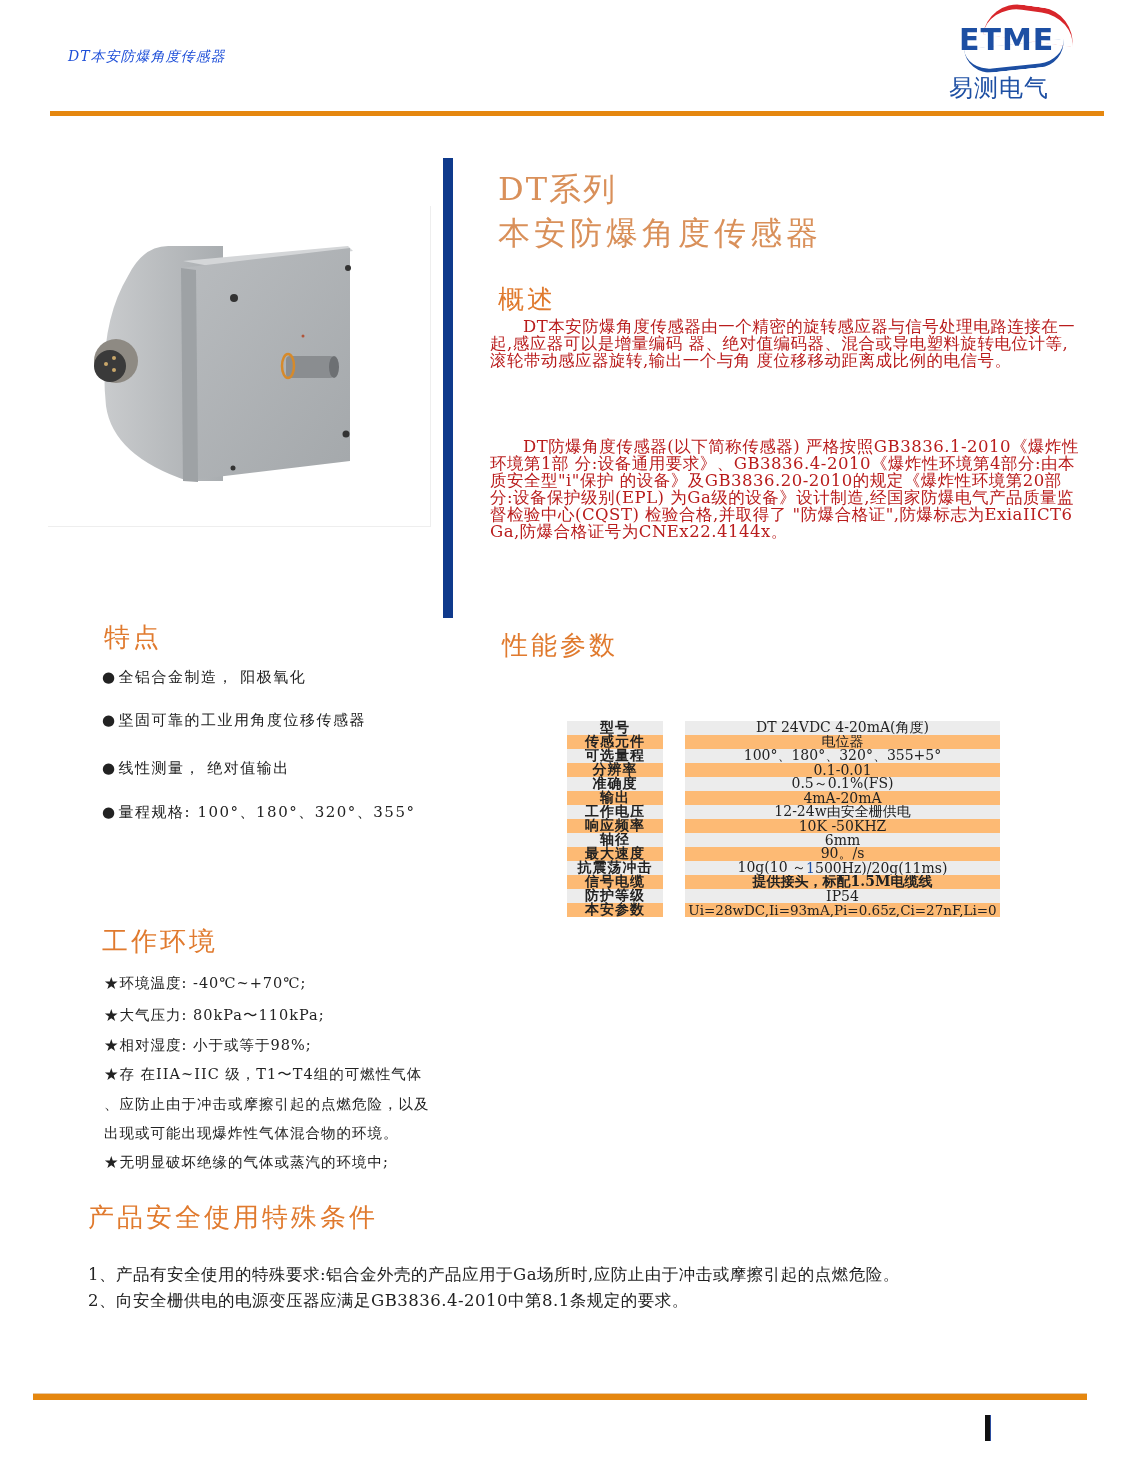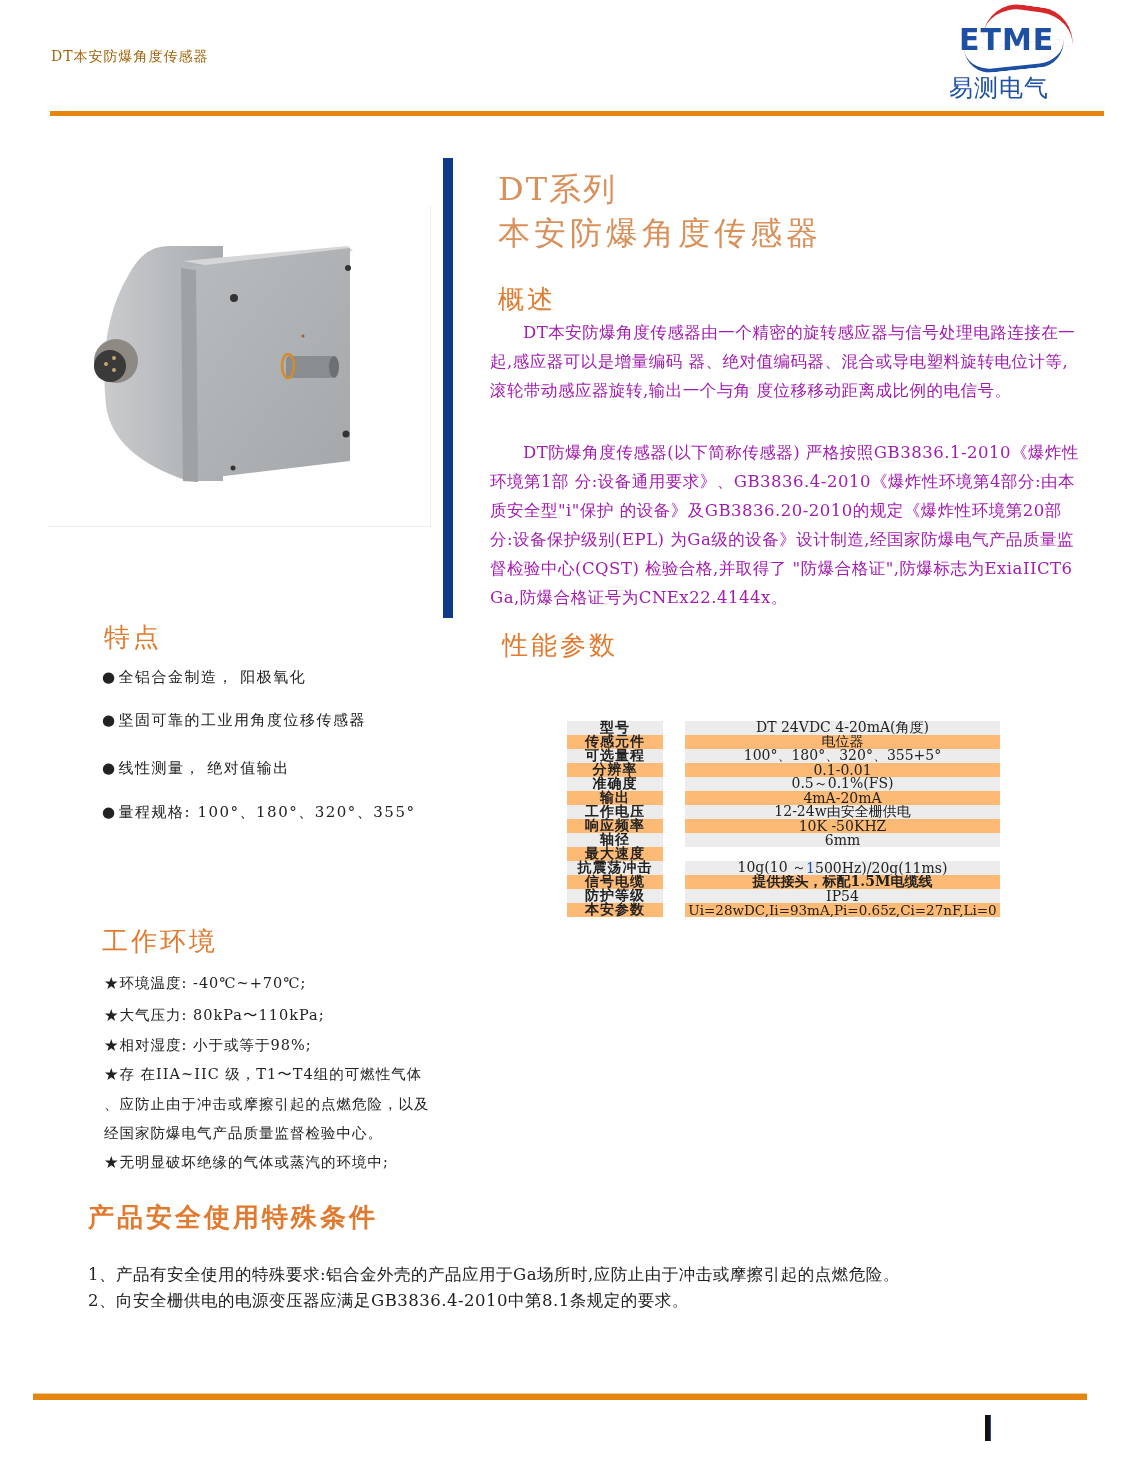--- a/index.html
+++ b/index.html
@@ -1,20 +1,20 @@
 <!DOCTYPE html>
 <html><head>
 <meta charset="utf-8">
 <style>
   html, body { margin: 0; padding: 0; background: #ffffff; }
   body { width: 1133px; height: 1467px; position: relative; overflow: hidden;
          font-family: "DejaVu Serif", "Liberation Serif", serif; color: #222; }
   .abs { position: absolute; }
 
-  .header-title { left: 51px; top: 48px; font-size: 14px; color: #a16207; letter-spacing: 1px; }
+  .header-title { left: 68px; top: 48px; font-size: 14px; color: #1d4ed8; letter-spacing: 1px; font-style: italic; }
   .logo { left: 945px; top: 4px; width: 150px; height: 100px; }
   .logo-etme { position: absolute; left: 14px; top: 18px; font-family: "DejaVu Sans", sans-serif;
                font-weight: bold; font-size: 30px; color: #1d4fa3; letter-spacing: 1px; }
   .logo-cn { position: absolute; left: 4px; top: 68px; font-family: "DejaVu Sans", sans-serif;
              font-weight: normal; font-size: 24px; color: #1d4fa3; letter-spacing: 1px; }
   .logo-arc-red { position: absolute; left: 40px; top: 2px; width: 90px; height: 30px;
                   border-top: 5px solid #d8262b; border-radius: 60px 60px 0 0; transform: rotate(8deg); }
   .logo-arc-blue { position: absolute; left: 20px; top: 40px; width: 100px; height: 22px;
                    border-bottom: 4px solid #1d4fa3; border-radius: 0 0 70px 70px; transform: rotate(-6deg); }
 
@@ -28,23 +28,23 @@
                    border-right: 1px solid #eee; border-bottom: 1px solid #eee; }
 
   .title1 { left: 498px; top: 168px; font-size: 32px; color: #d9905a; letter-spacing: 2px; }
   .title2 { left: 498px; top: 212px; font-size: 32px; color: #d9905a; letter-spacing: 4px; }
 
   .sec-h { font-size: 26px; color: #e07a2e; letter-spacing: 3px; }
   .sec-overview { left: 498px; top: 282px; }
   .sec-features { left: 104px; top: 620px; }
   .sec-params { left: 502px; top: 628px; }
   .sec-env { left: 102px; top: 924px; }
-  .sec-safety { left: 88px; top: 1200px; font-weight: bold; }
-
-  .para { font-size: 16.5px; line-height: 29px; color: #a21caf; letter-spacing: 0.5px; }
+  .sec-safety { left: 88px; top: 1200px; }
+
+  .para { font-size: 16.5px; line-height: 17px; color: #b91c1c; letter-spacing: 0.5px; }
   .p1 { left: 490px; top: 318px; width: 590px; }
   .p2 { left: 490px; top: 438px; width: 590px; }
   .indent { text-indent: 2em; display: block; }
 
   .feat { left: 102px; font-size: 15px; color: #222; letter-spacing: 1.5px; }
   .feat .dot { font-size: 15px; margin-right: 2px; }
 
   .env { left: 104px; font-size: 14.5px; color: #222; letter-spacing: 1px; }
 
   .spec-table { left: 567px; top: 721px; width: 433px; }
@@ -130,21 +130,21 @@
 <div class="abs feat" style="top:803px">
   <span class="dot">●</span><span>量程规格: 100°、180°、320°、355°</span>
 </div>
 
 <div class="abs sec-h sec-env">工作环境</div>
 <div class="abs env" style="top:974px">★环境温度: -40℃~+70℃;</div>
 <div class="abs env" style="top:1006px">★大气压力: 80kPa〜110kPa;</div>
 <div class="abs env" style="top:1036px">★相对湿度: 小于或等于98%;</div>
 <div class="abs env" style="top:1065px">★存 在IIA~IIC  级，T1〜T4组的可燃性气体</div>
 <div class="abs env" style="top:1095px">、应防止由于冲击或摩擦引起的点燃危险，以及</div>
-<div class="abs env" style="top:1124px">经国家防爆电气产品质量监督检验中心。</div>
+<div class="abs env" style="top:1124px">出现或可能出现爆炸性气体混合物的环境。</div>
 <div class="abs env" style="top:1153px">★无明显破坏绝缘的气体或蒸汽的环境中;</div>
 
 <div class="abs sec-h sec-params">性能参数</div>
 <div class="abs spec-table">
   <div class="spec-row row-light">
     <div class="spec-label">型号</div>
       <div class="spec-gap"></div>
     <div class="spec-value">DT 24VDC 4-20mA(角度)</div>
   </div>
   <div class="spec-row row-dark">
@@ -183,20 +183,21 @@
     <div class="spec-value">10K -50KHZ</div>
   </div>
   <div class="spec-row row-light">
     <div class="spec-label">轴径</div>
       <div class="spec-gap"></div>
     <div class="spec-value">6mm</div>
   </div>
   <div class="spec-row row-dark">
     <div class="spec-label">最大速度</div>
       <div class="spec-gap"></div>
+    <div class="spec-value">90。/s</div>
   </div>
   <div class="spec-row row-light">
     <div class="spec-label">抗震荡冲击</div>
       <div class="spec-gap"></div>
     <div class="spec-value">
         <span>10g(10 ～ </span>
         <span class="hl">1</span>
         <span>500Hz)/20g(11ms)</span>
       </div>
   </div>

